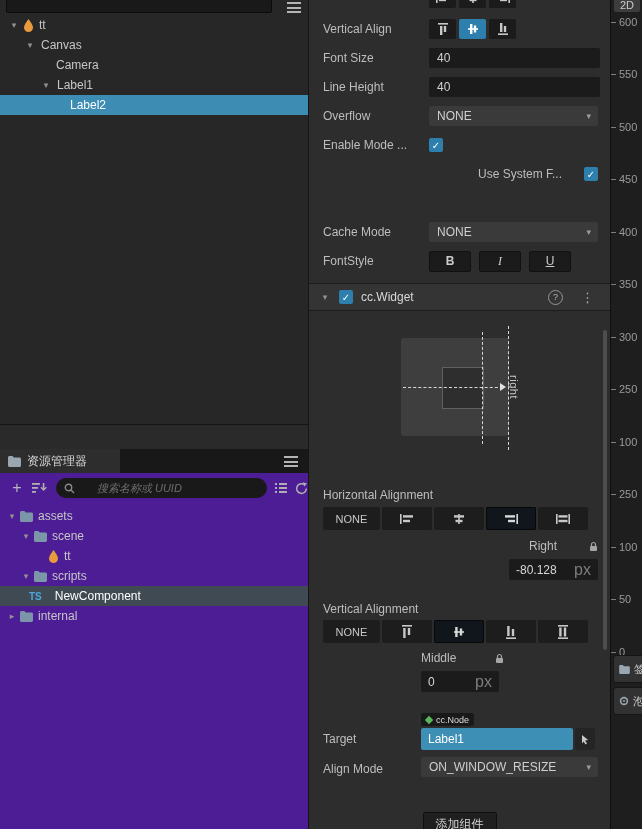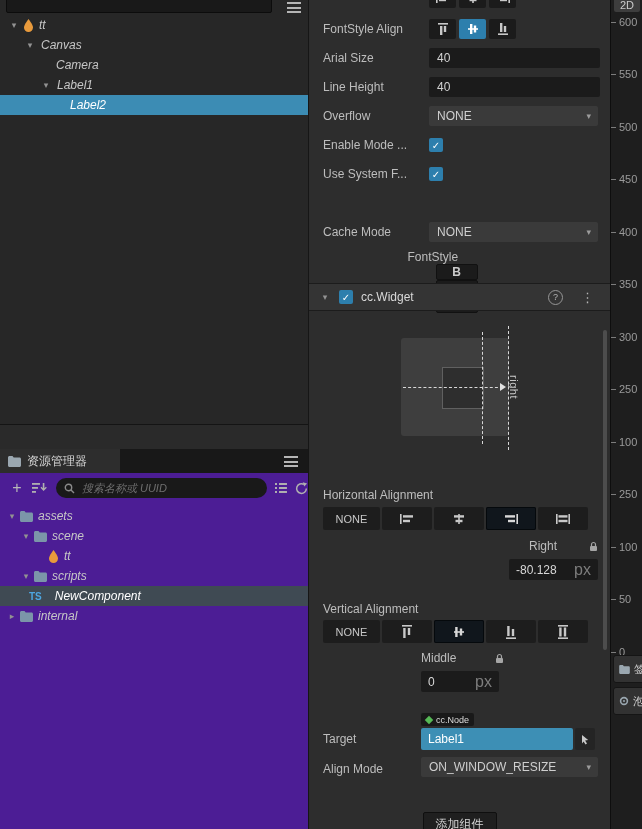--- a/index.html
+++ b/index.html
@@ -15,28 +15,28 @@
 
   .htop{position:absolute;left:6px;top:-9px;width:264px;height:20px;background:#191919;border:1px solid #0c0c0c;border-radius:2px;}
   .icon-menu{width:14px;height:11px;display:inline-block;
     background:linear-gradient(#b5b5b5,#b5b5b5) 0 0/14px 2px no-repeat,
                linear-gradient(#b5b5b5,#b5b5b5) 0 4.5px/14px 2px no-repeat,
                linear-gradient(#b5b5b5,#b5b5b5) 0 9px/14px 2px no-repeat;}
 
   .trow{position:absolute;left:0;right:0;height:20px;display:flex;align-items:center;color:#c6c6c6;}
   .trow>*{flex:none;}
   .chev{width:12px;text-align:center;color:#929292;font-size:9px;line-height:1;}
-  .tlabel{margin-left:5px;white-space:nowrap;font-style:italic;}
+  .tlabel{margin-left:5px;white-space:nowrap;}
   .sel-blue{background:#3c8cb4;color:#fff;}
   .sel-gray{background:#3f4a53;color:#fff;}
 
   .ahead{position:absolute;left:0;top:0;right:0;height:24px;background:#181818;}
   .atab{position:absolute;left:0;top:0;width:112px;height:24px;background:#2d2d2d;display:flex;align-items:center;gap:6px;padding-left:8px;color:#d6d6d6;}
   .atoolbar{position:absolute;left:0;top:26px;right:0;height:26px;display:flex;align-items:center;gap:8px;padding-left:10px;}
-  .asearch{position:relative;width:196px;height:20px;background:#191919;border-radius:10px;display:flex;align-items:center;padding:0 8px;gap:5px;}
+  .asearch{position:relative;width:196px;height:20px;background:#191919;border-radius:10px;display:flex;align-items:center;padding:0 8px;gap:20px;}
   .asearch input{background:transparent;border:none;outline:none;color:#cfcfcf;font-style:italic;font-size:11px;width:150px;font-family:inherit;}
   .asearch input::placeholder{color:#6f6f6f;font-style:italic;}
   .plusbtn{font-size:16px;color:#b8b8b8;line-height:1;width:14px;text-align:center;}
   .tsbadge{font-weight:bold;font-size:10px;color:#4da6e0;margin-left:5px;}
 
   
   #insp{position:absolute;left:309px;top:0;width:301px;height:829px;background:#2d2d2d;overflow:hidden;}
   .rowflex{display:flex;align-items:center;height:22px;}
   .ilabel{width:106px;flex:none;color:#bdbdbd;white-space:nowrap;overflow:hidden;}
   .itext{flex:1;background:#1b1b1b;border:none;border-radius:2px;height:20px;color:#d2d2d2;padding:0 8px;font-size:12px;font-family:inherit;outline:none;}
@@ -213,21 +213,21 @@
     <div class="minibtn">
         <svg width="16" height="12" viewBox="0 0 16 12">
           <rect x="13.4" y="1" width="1.6" height="10" fill="#c8c8c8"></rect>
           <rect x="2" y="2.2" width="10" height="2.4" fill="#c8c8c8"></rect>
           <rect x="5" y="6.8" width="7" height="2.4" fill="#c8c8c8"></rect>
         </svg>
       </div>
   </div>
 
   <div class="ab rowflex" style="left:14px;top:18px;width:275px;">
-    <span class="ilabel">FontStyle Align</span>
+    <span class="ilabel">Vertical Align</span>
     <div class="minibtn">
         <svg width="12" height="14" viewBox="0 0 12 14">
           <rect x="1" y="1" width="10" height="1.6" fill="#c8c8c8"></rect>
           <rect x="3" y="4" width="2.4" height="9" fill="#c8c8c8"></rect>
           <rect x="6.8" y="4" width="2.4" height="6" fill="#c8c8c8"></rect>
         </svg>
       </div>
     <div class="minibtn on">
         <svg width="12" height="14" viewBox="0 0 12 14">
           <rect x="1" y="6.2" width="10" height="1.6" fill="#c8c8c8"></rect>
@@ -238,21 +238,21 @@
     <div class="minibtn">
         <svg width="12" height="14" viewBox="0 0 12 14">
           <rect x="1" y="11.4" width="10" height="1.6" fill="#c8c8c8"></rect>
           <rect x="3" y="1" width="2.4" height="9" fill="#c8c8c8"></rect>
           <rect x="6.8" y="4" width="2.4" height="6" fill="#c8c8c8"></rect>
         </svg>
       </div>
   </div>
 
   <div class="ab rowflex" style="left:14px;top:47px;width:275px;">
-    <span class="ilabel">Arial Size</span>
+    <span class="ilabel">Font Size</span>
     <input class="itext" type="text" value="40" style="">
   </div>
 
   <div class="ab rowflex" style="left:14px;top:76px;width:275px;">
     <span class="ilabel">Line Height</span>
     <input class="itext" type="text" value="40" style="">
   </div>
 
   <div class="ab rowflex" style="left:14px;top:105px;width:275px;">
     <span class="ilabel">Overflow</span>
@@ -262,37 +262,37 @@
     </div>
   </div>
 
   <div class="ab rowflex" style="left:14px;top:134px;width:275px;">
     <span class="ilabel">Enable Mode ...</span>
     <span class="cb">
         <span>✓</span>
       </span>
   </div>
 
-  <div class="ab rowflex" style="left:14px;top:163px;width:275px;">
+  <div class="ab rowflex" style="left:14px;top:163px;width:275px;justify-content:flex-end;">
     <span class="ilabel">Use System F...</span>
     <span class="cb">
         <span>✓</span>
       </span>
   </div>
 
 
   <div class="ab rowflex" style="left:14px;top:221px;width:275px;">
     <span class="ilabel">Cache Mode</span>
     <div class="select">
       <span>NONE</span>
       <span class="selchev">▾</span>
     </div>
   </div>
 
-  <div class="ab rowflex" style="left:14px;top:250px;width:275px;flex-direction:column;">
+  <div class="ab rowflex" style="left:14px;top:250px;width:275px;">
     <span class="ilabel">FontStyle</span>
     <div class="fsbtn fs-b">B</div>
     <div class="fsbtn fs-i">I</div>
     <div class="fsbtn fs-u">U</div>
   </div>
 
   <div class="ab whead" style="left:0;right:0;top:283px;height:26px;">
     <span class="chev">▾</span>
     <span class="cb">
         <span>✓</span>

